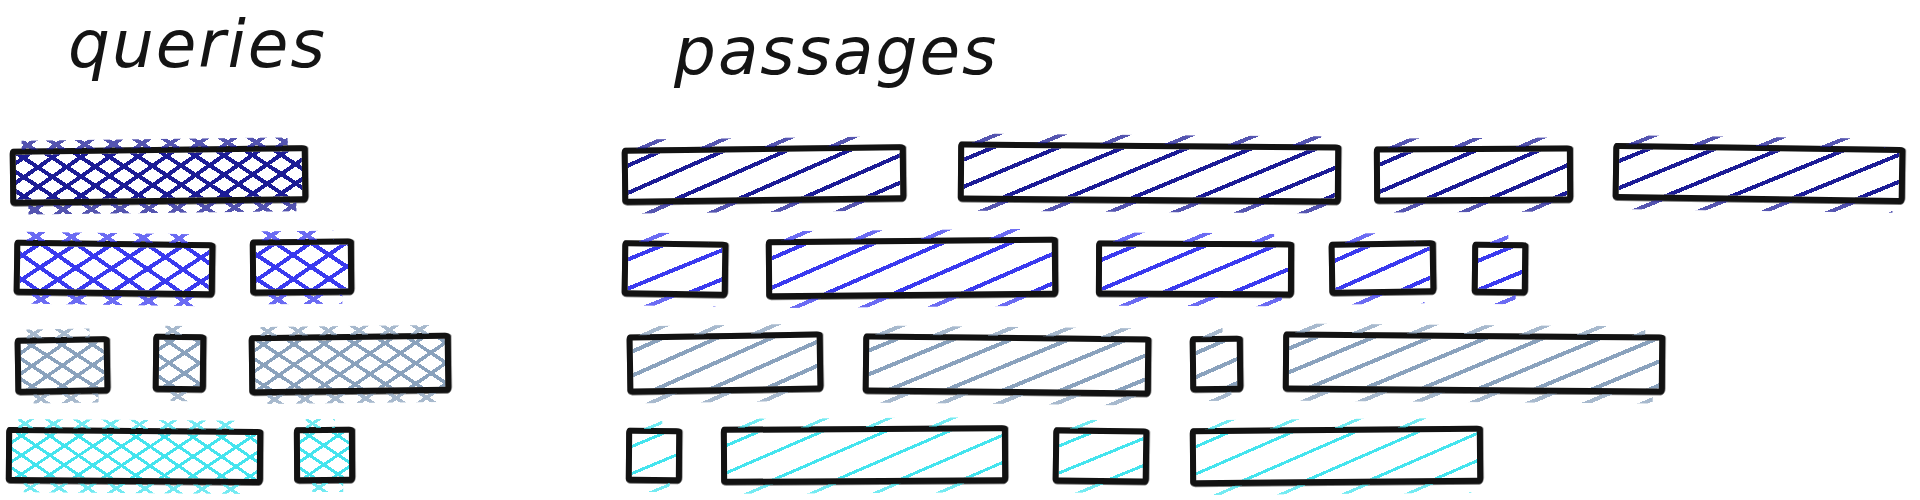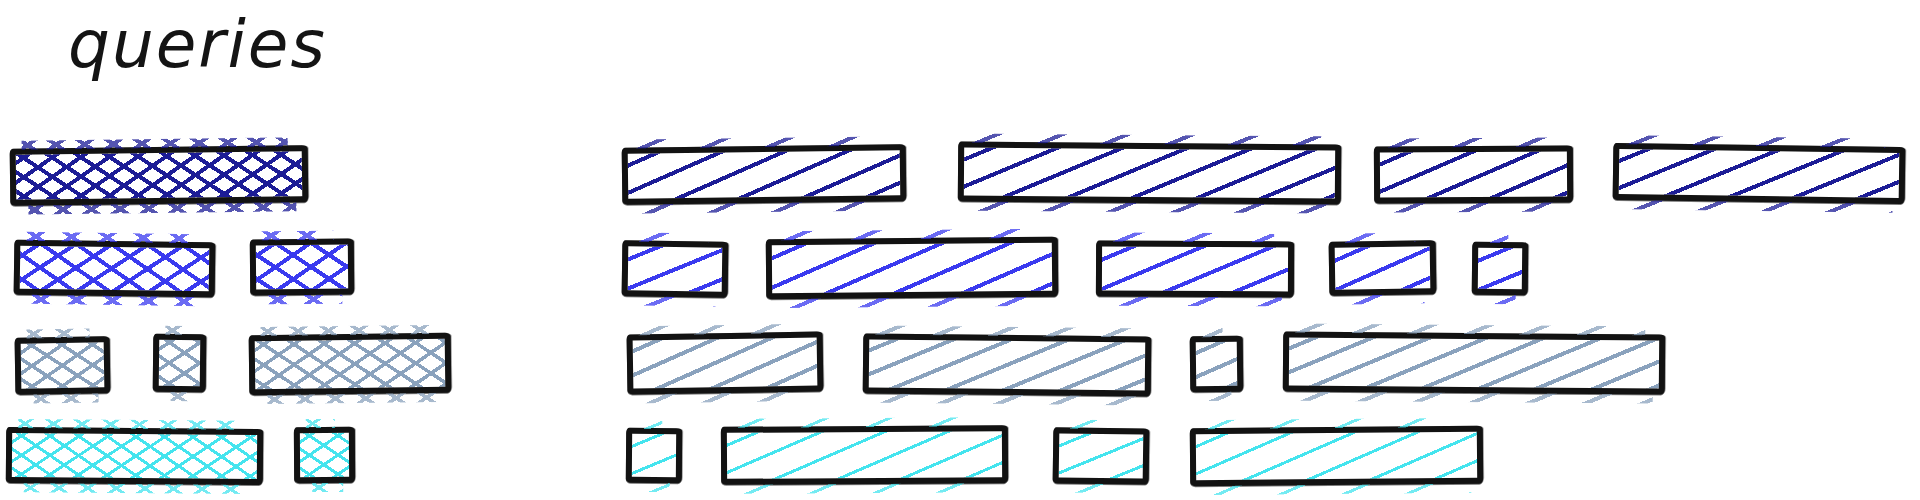--- a/index.html
+++ b/index.html
@@ -72,20 +72,21 @@
       repeating-linear-gradient(146deg, transparent 0 6px,  var(--c) 6px 9px,  transparent 9px 16px),
       repeating-linear-gradient( 34deg, transparent 0 6px,  var(--c) 6px 9px,  transparent 9px 16px); }
   .r3.diag  { --pat:
       repeating-linear-gradient(157deg, transparent 0 10px, var(--c) 10px 13px, transparent 13px 25px); }
 </style>
 </head>
 <body>
 
 <div id="canvas">
   <div id="label-queries" class="col-label">queries</div>
+  <div id="label-passages" class="col-label">passages</div>
   <div id="bars">
       <div class="bar r0 cross" style="left: 10px; top: 147px; width: 298px; height: 57px; --c: #1c1c96; transform: rotate(-0.7deg);"></div>
       <div class="bar r0 diag" style="left: 622px; top: 146px; width: 284px; height: 57px; --c: #1c1c96; transform: rotate(-0.7deg);"></div>
       <div class="bar r0 diag" style="left: 958px; top: 143px; width: 383px; height: 60px; --c: #1c1c96; transform: rotate(0.45deg);"></div>
       <div class="bar r0 diag" style="left: 1374px; top: 146px; width: 199px; height: 57px; --c: #1c1c96; transform: rotate(-0.35deg);"></div>
       <div class="bar r0 diag" style="left: 1613px; top: 145px; width: 292px; height: 57px; --c: #1c1c96; transform: rotate(0.8deg);"></div>
       <div class="bar r1 cross" style="left: 14px; top: 241px; width: 201px; height: 55px; --c: #3a3aef; transform: rotate(0.8deg);"></div>
       <div class="bar r1 cross" style="left: 250px; top: 239px; width: 104px; height: 56px; --c: #3a3aef; transform: rotate(-0.5deg);"></div>
       <div class="bar r1 diag" style="left: 622px; top: 241px; width: 106px; height: 56px; --c: #3a3aef; transform: rotate(0.8deg);"></div>
       <div class="bar r1 diag" style="left: 766px; top: 238px; width: 292px; height: 60px; --c: #3a3aef; transform: rotate(-0.5deg);"></div>

